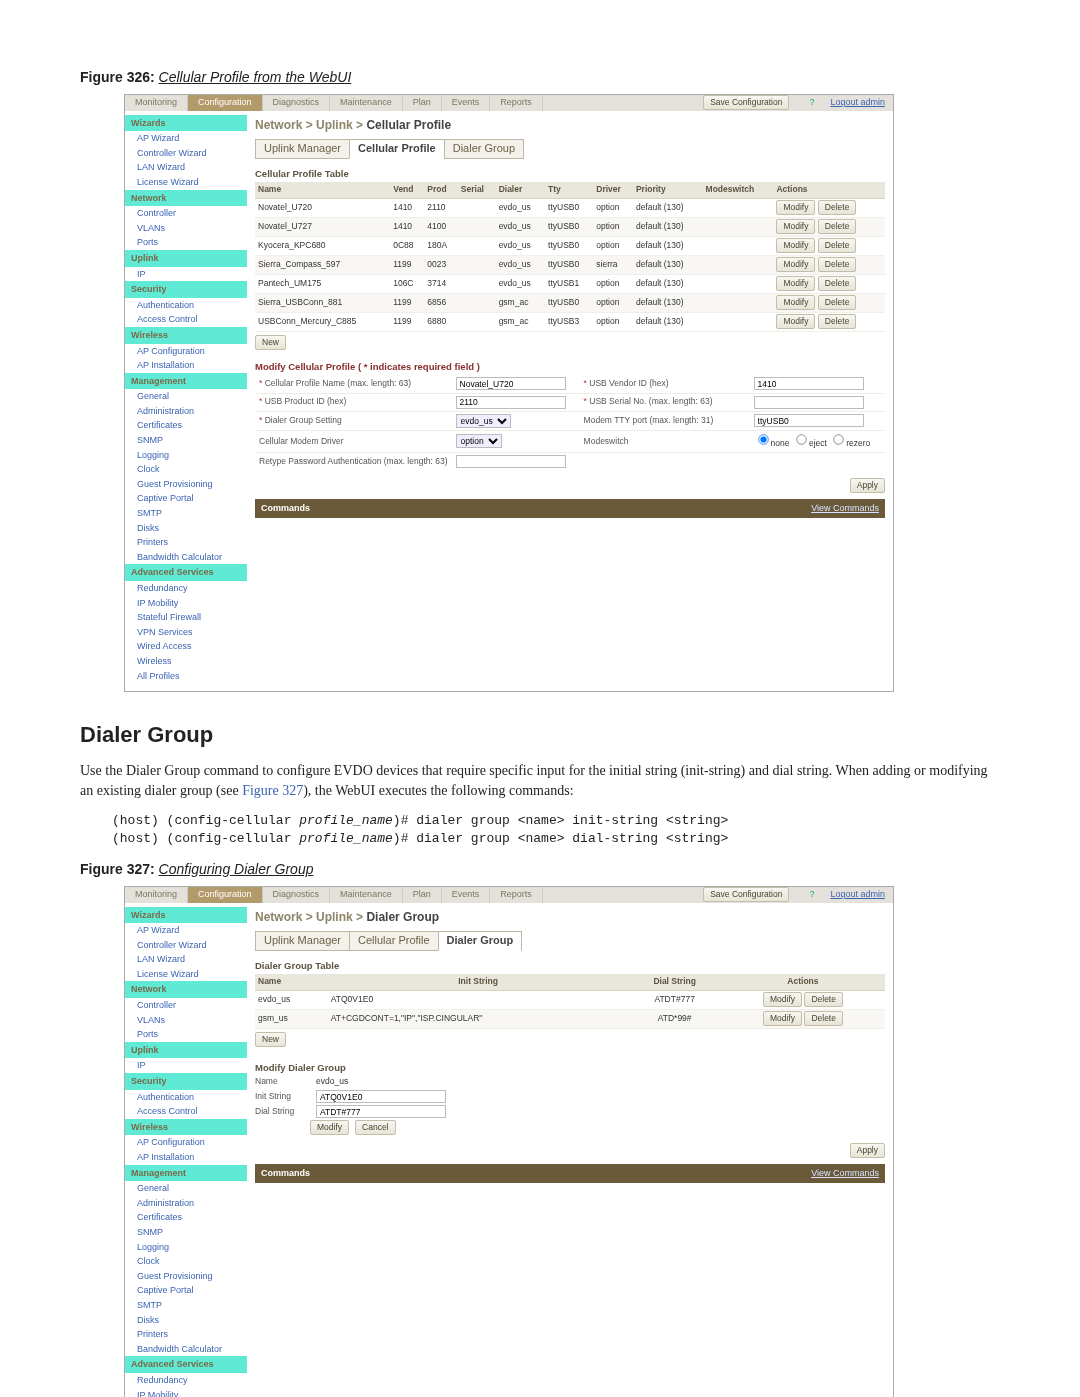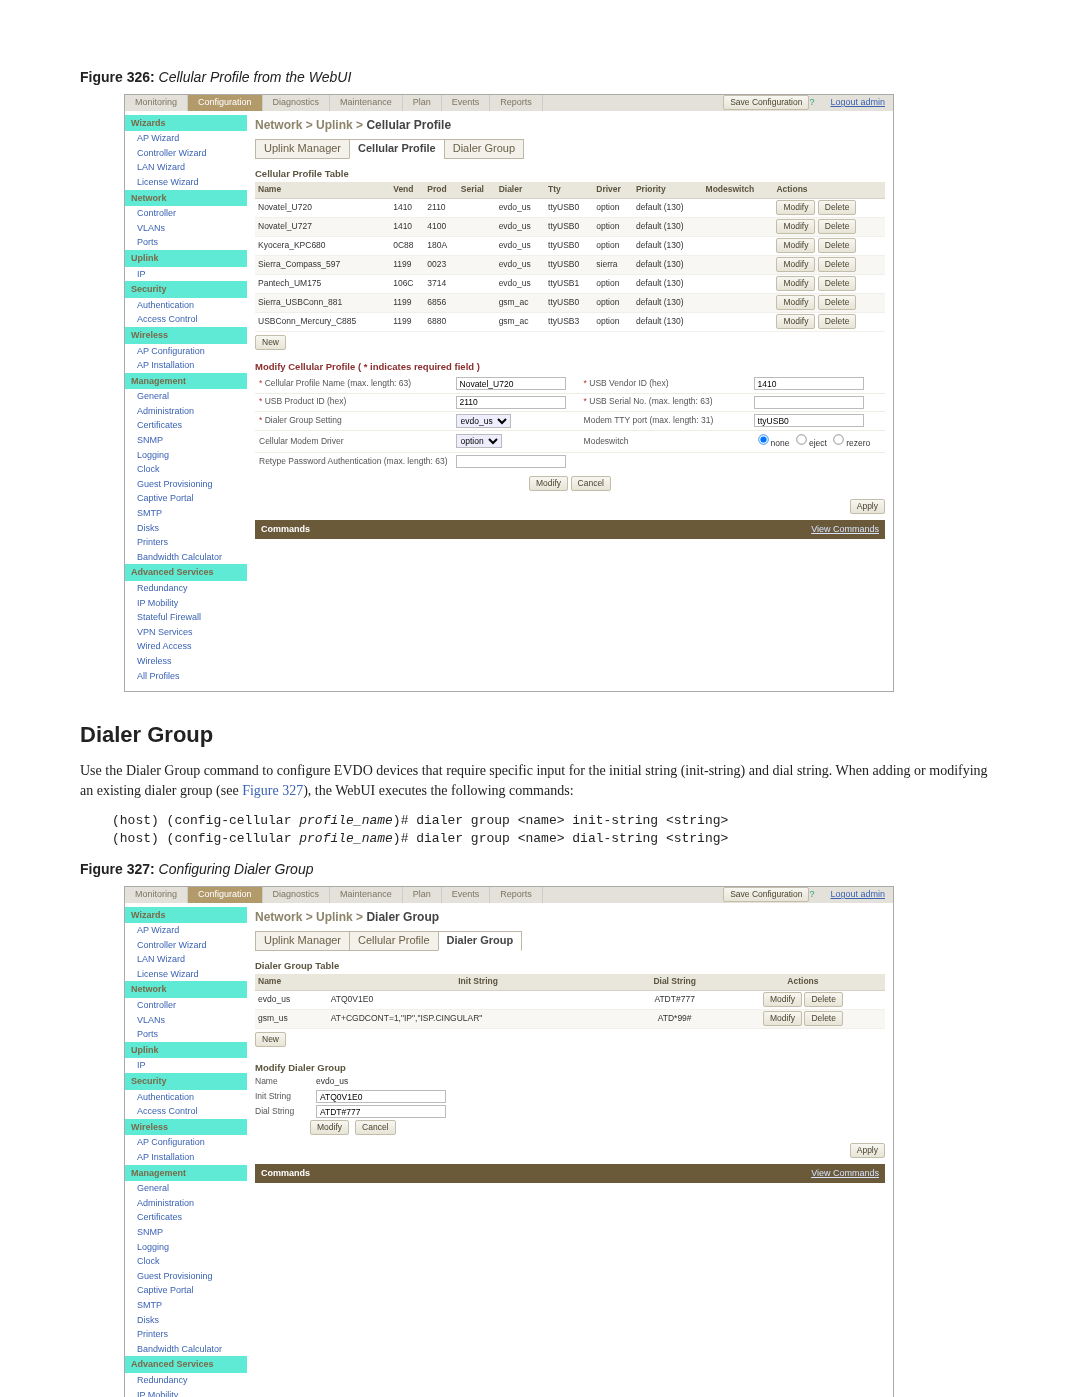--- a/index.html
+++ b/index.html
@@ -8,36 +8,36 @@
     background: #fff;
     color: #222;
     width: 1080px;
     padding: 60px 80px 20px 80px;
     font-size: 13px;
     line-height: 1.4;
   }
 
   .fig-caption { font-size: 14px; margin: 8px 0 6px 0; }
   .fig-caption .bold { font-weight: bold; }
-  .fig-caption .italic { font-style: italic; }
+  .fig-caption .italic { font-style: italic; text-decoration: underline; }
 
   .webui-frame {
     border: 1px solid #aaa;
     width: 770px;
     margin: 6px 0 18px 44px;
     font-size: 9px;
     color: #333;
     background: #fff;
   }
 
   .tabbar { display: flex; background: #e4e1da; height: 16px; align-items: stretch; }
   .tabbar .tab { padding: 1px 10px; color: #7c7564; border-right: 1px solid #ccc; font-size: 9px; display:flex; align-items:center;}
   .tabbar .tab.active { background: #b39a6b; color: #fff; }
   .tabbar .spacer { flex: 1; }
-  .tabbar .right { padding: 1px 8px; font-size: 9px; display:flex; align-items:center; gap:0;}
+  .tabbar .right { padding: 1px 8px; font-size: 9px; display:flex; align-items:center; gap:20px;}
   .tabbar .right .logout { color:#3b63b3; text-decoration: underline; }
 
   .webui-body { display: flex; }
 
   .sidebar {
     width: 122px;
     background: #fff;
     padding: 4px 0 8px 0;
     border-right: 0;
     font-size: 9px;
@@ -330,24 +330,20 @@
           </td>
         </tr>
         <tr>
           <td class="label"><span>Retype Password Authentication (max. length: 63)</span></td>
           <td><input class="txt" type="password" style=""></td>
           <td></td>
               <td></td>
         </tr>
       </tbody>
         </table>
-      <div class="bottom-actions">
-        <span class="btn">Modify</span>
-        <span class="btn">Cancel</span>
-      </div>
       <div class="apply-row"><span class="btn">Apply</span></div>
       <div class="commands-bar">
         <span>Commands</span>
         <a>View Commands</a>
       </div>
     </div>
   </div>
 </div>
 
 <h2 class="doc-h2">Dialer Group</h2>

